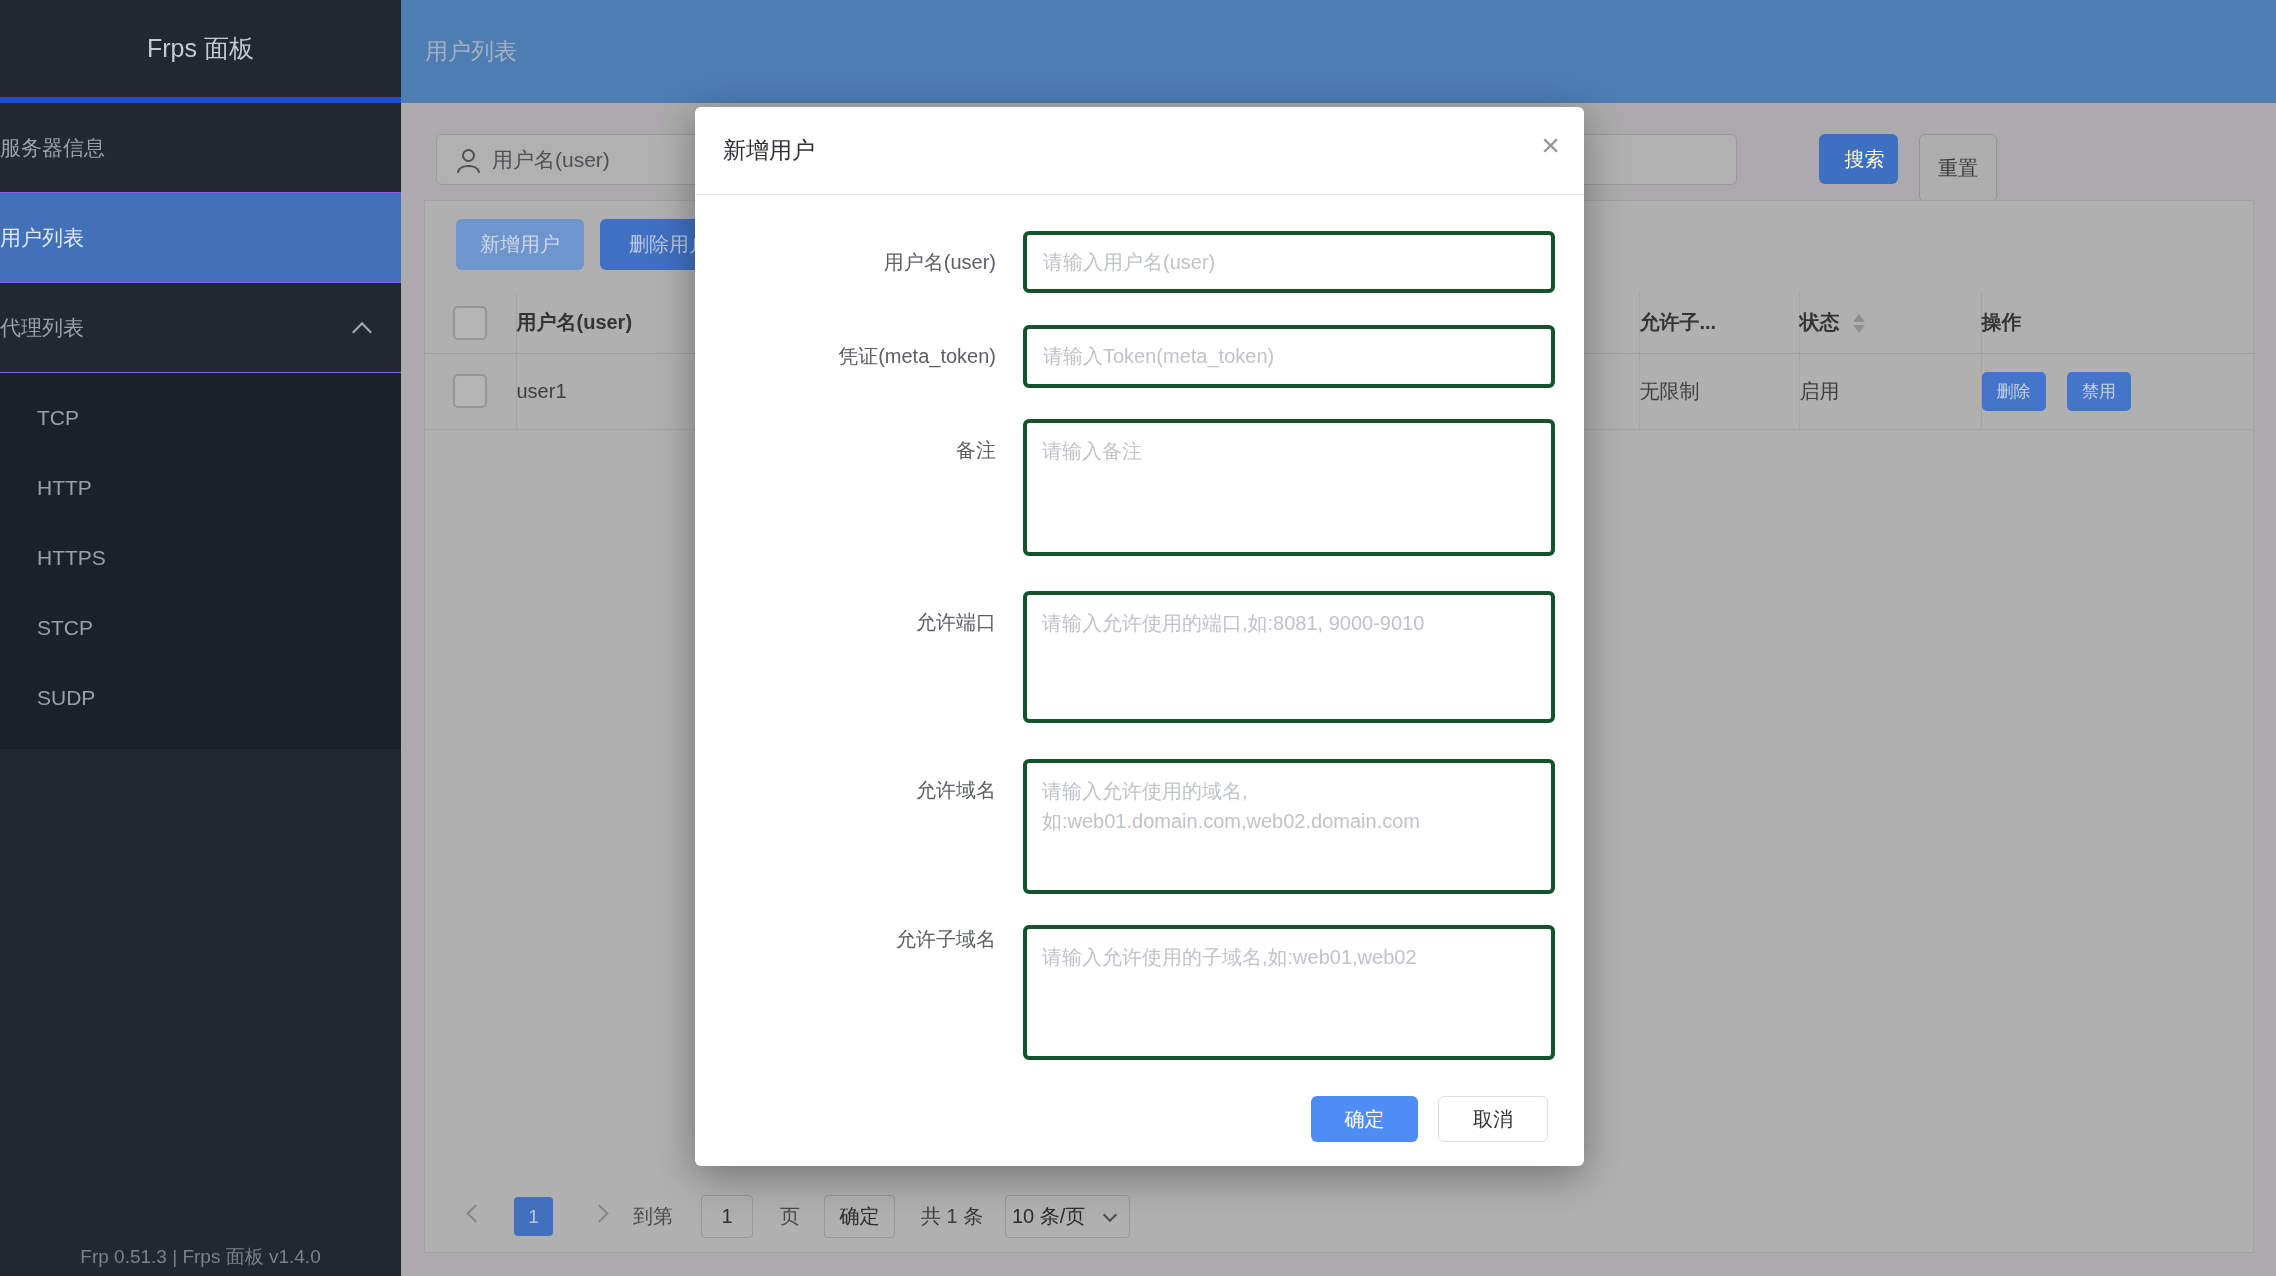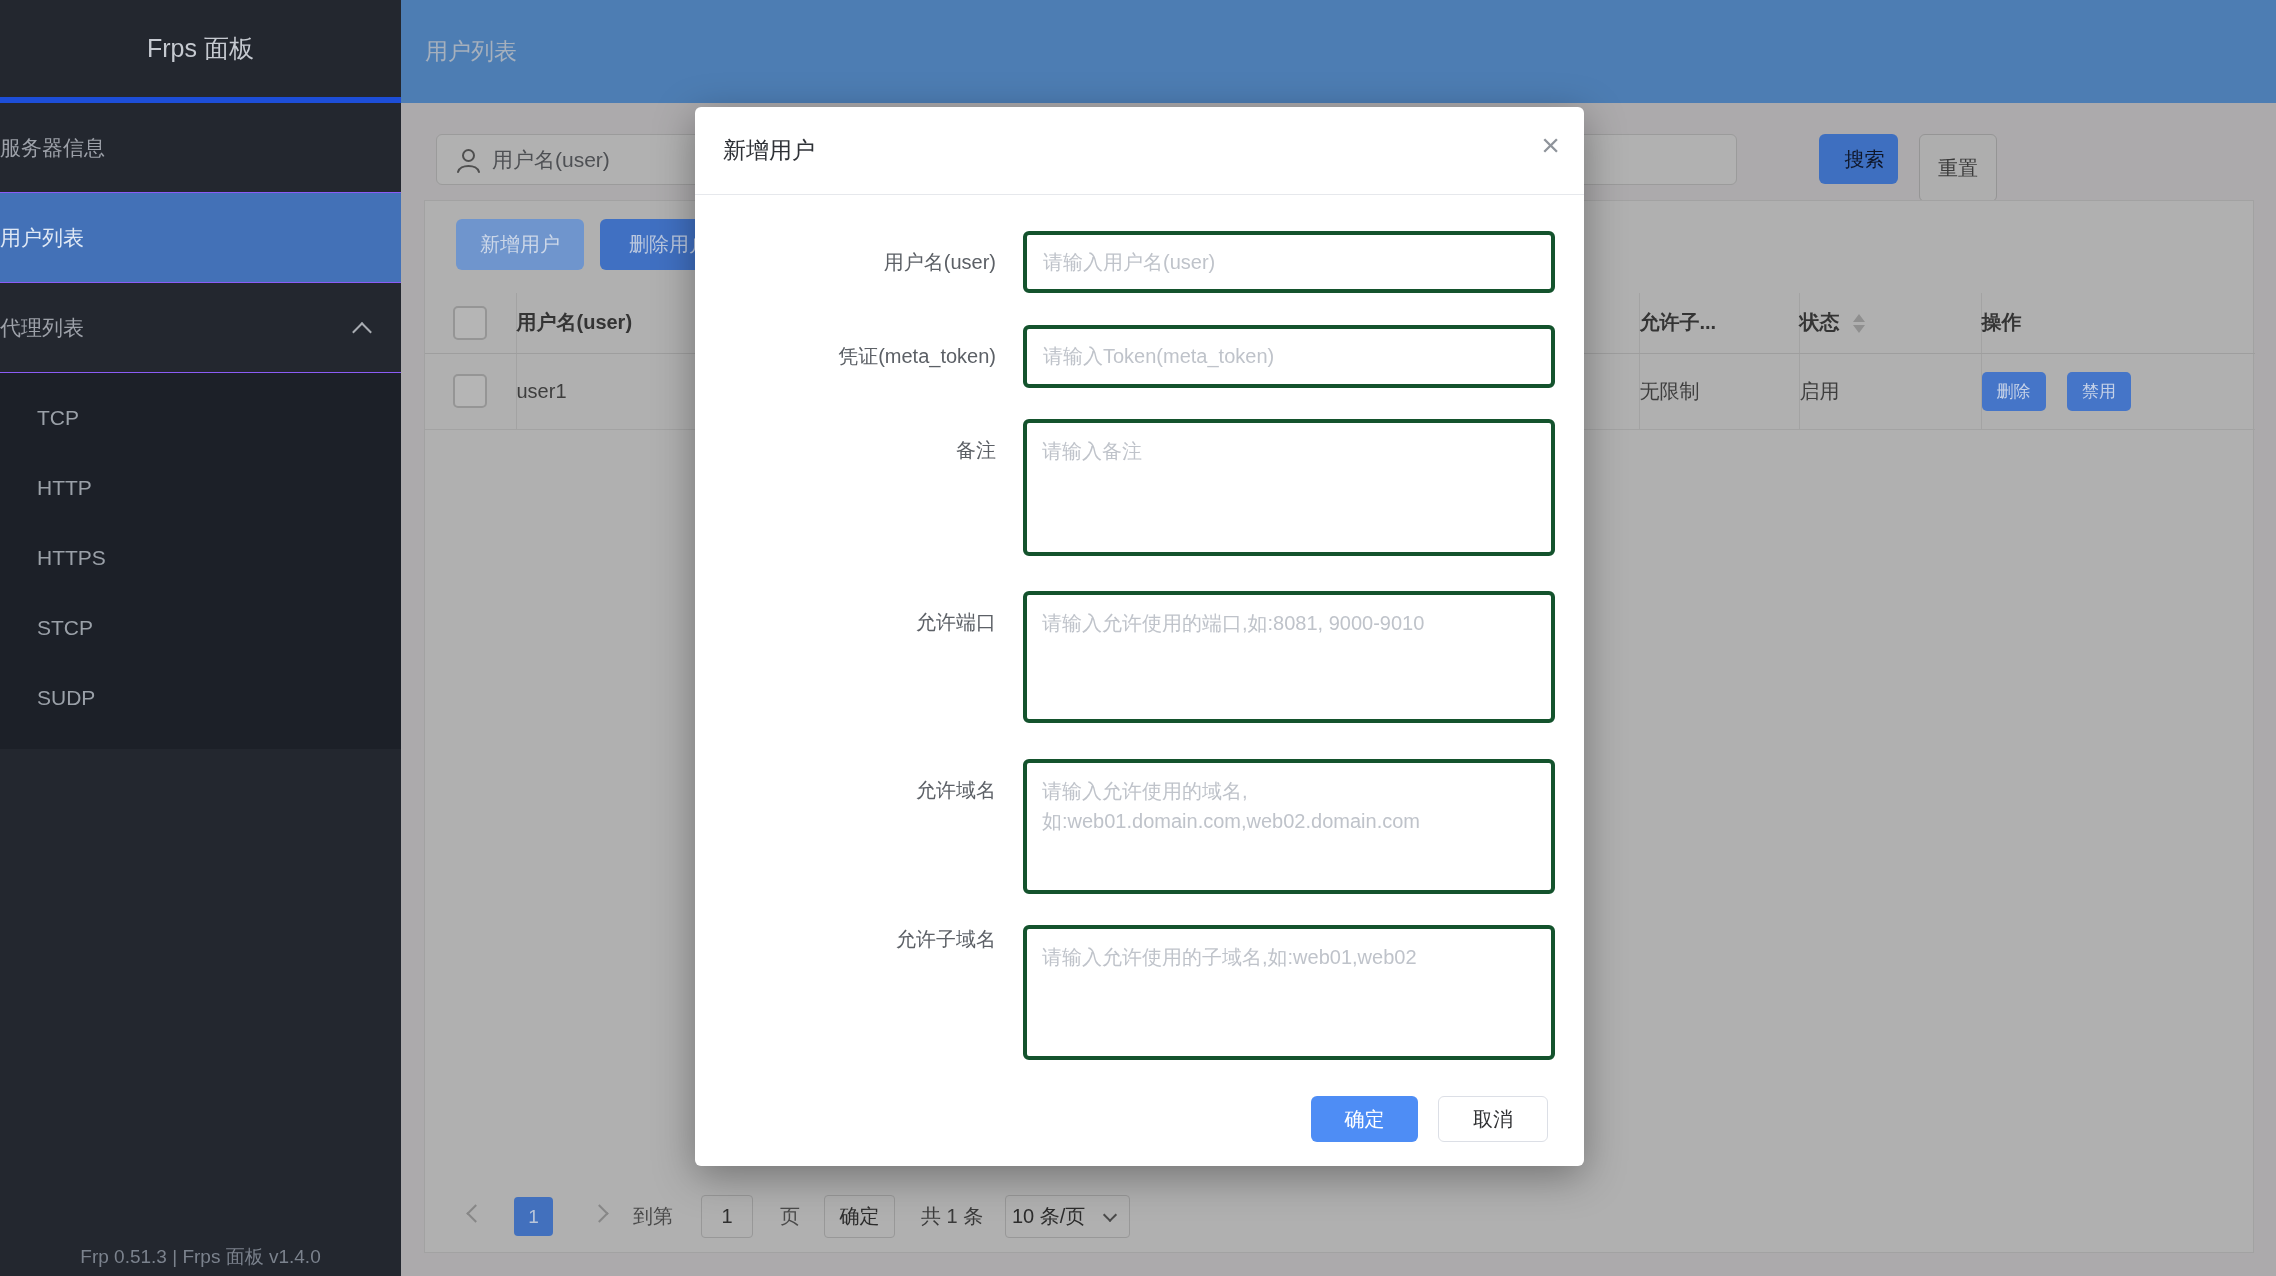--- a/index.html
+++ b/index.html
@@ -31,21 +31,21 @@
   .dim-input { position:absolute; height:51px; background:#b1b1b1; border:1px solid #9b9b9b; border-radius:6px;
                display:flex; align-items:center; }
   .dim-input input { border:none; outline:none; background:transparent; width:100%; height:100%;
                      font-size:21px; color:#3f4144; font-family:inherit; }
   .dim-input input::placeholder { color:#4e5054; opacity:1; }
   .search-input { left:35px; top:31px; width:650px; padding-left:55px; }
   .search-icon { position:absolute; left:18px; top:12px; width:27px; height:27px; }
   .comment-input { left:719px; top:31px; width:617px; padding-left:18px; }
   .btn { display:flex; align-items:center; justify-content:center; border-radius:6px; cursor:pointer;
          font-size:20px; font-family:inherit; border:none; }
-  .btn-search { position:absolute; left:1418px; top:31px; width:79px; height:50px; background:#3e6fc0; color:#0f172a;padding-left:12px; }
+  .btn-search { position:absolute; left:1418px; top:31px; width:79px; height:50px; background:#3e6fc0; color:#fef9c3;padding-left:12px; }
   .btn-reset  { position:absolute; left:1518px; top:31px; width:78px; height:68px; background:#aeaeae;
                 border:1px solid #959595; color:#3a3a3a; }
 
   .card { position:absolute; left:23px; top:97px; width:1830px; height:1053px;
           background:#b0b0b0; border:1px solid #a2a2a2; }
   .btn-add { position:absolute; left:31px; top:18px; width:128px; height:51px; background:#6f95cd; color:#ccd7e8; }
   .btn-del { position:absolute; left:175px; top:18px; width:138px; height:51px; background:#4070c2; color:#bac7de; }
 
   
   .tbl { position:absolute; left:0; top:92px; width:100%; border-collapse:collapse; table-layout:fixed; }

